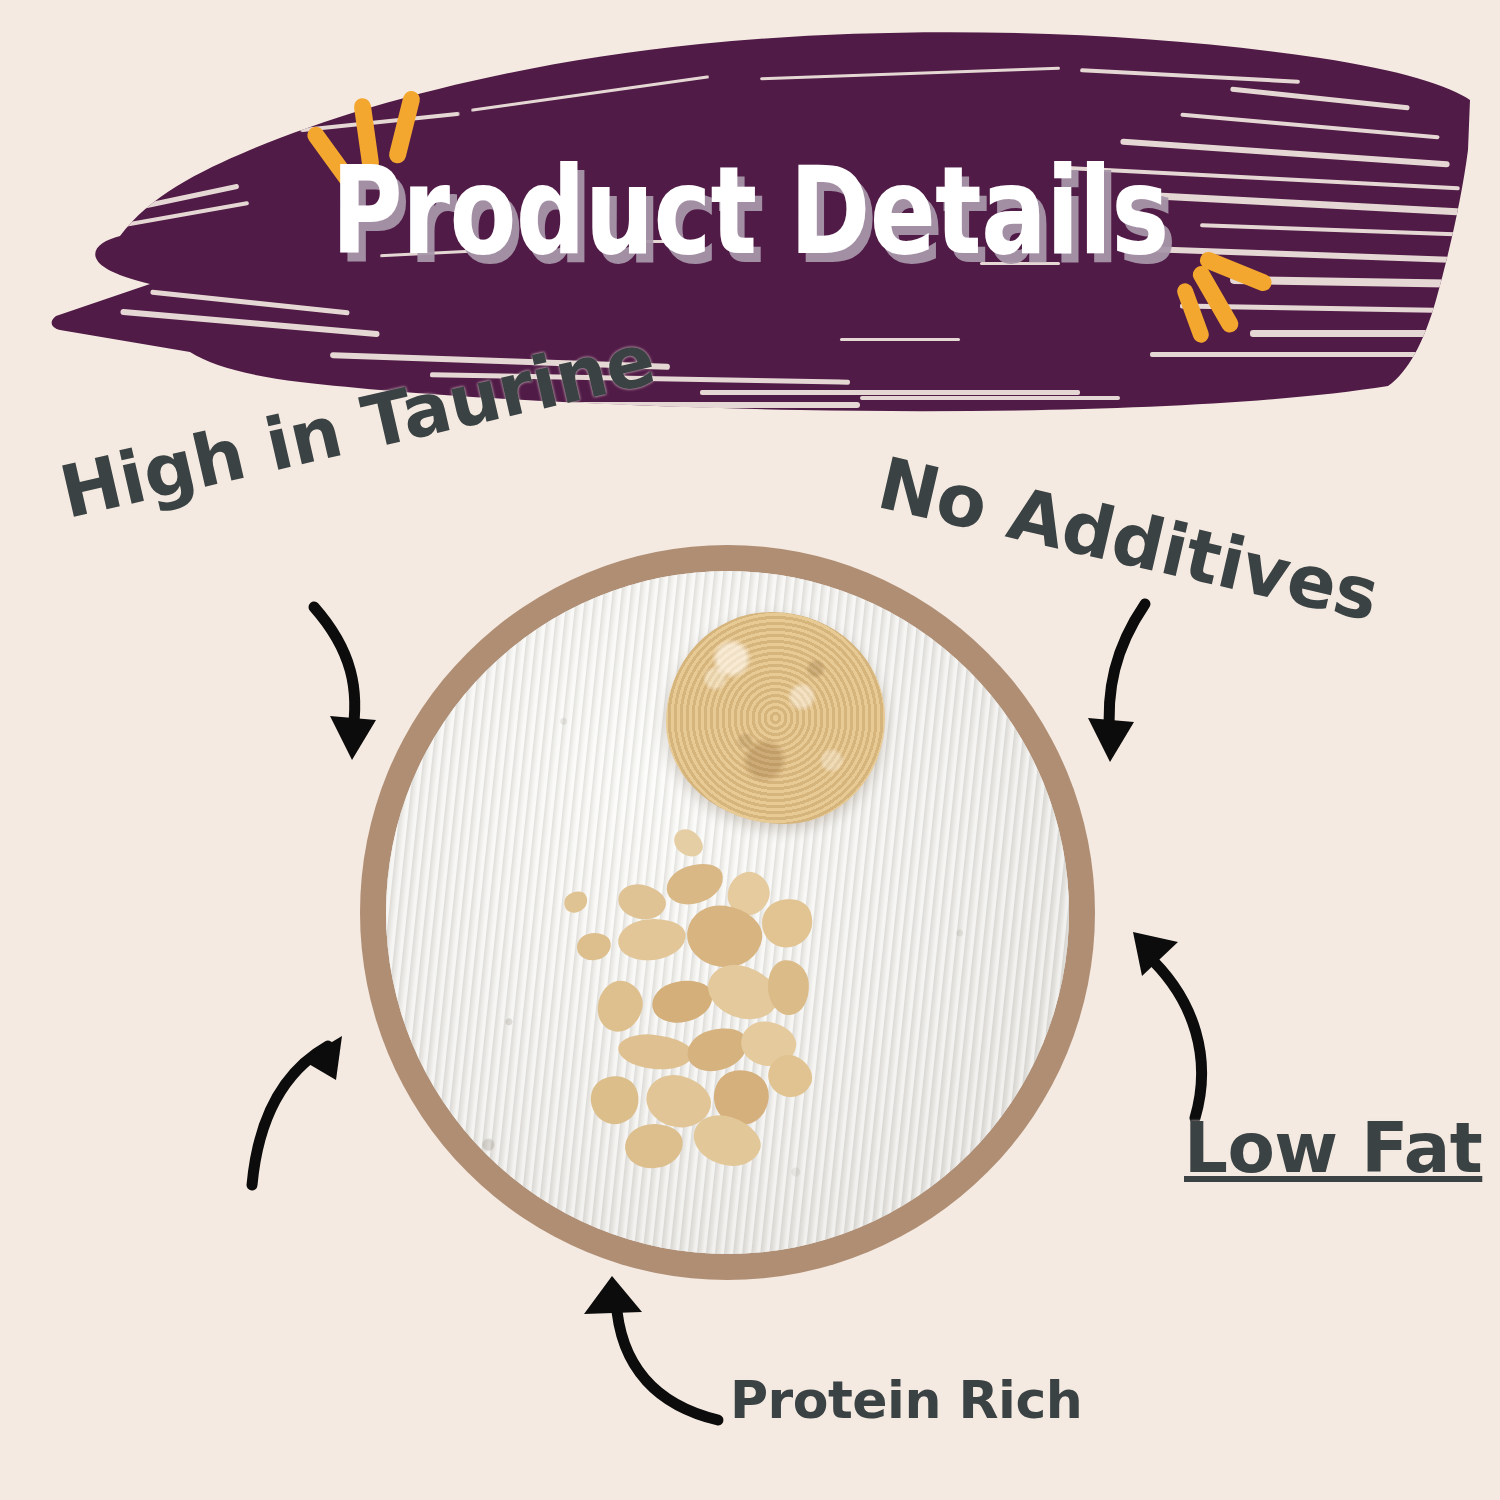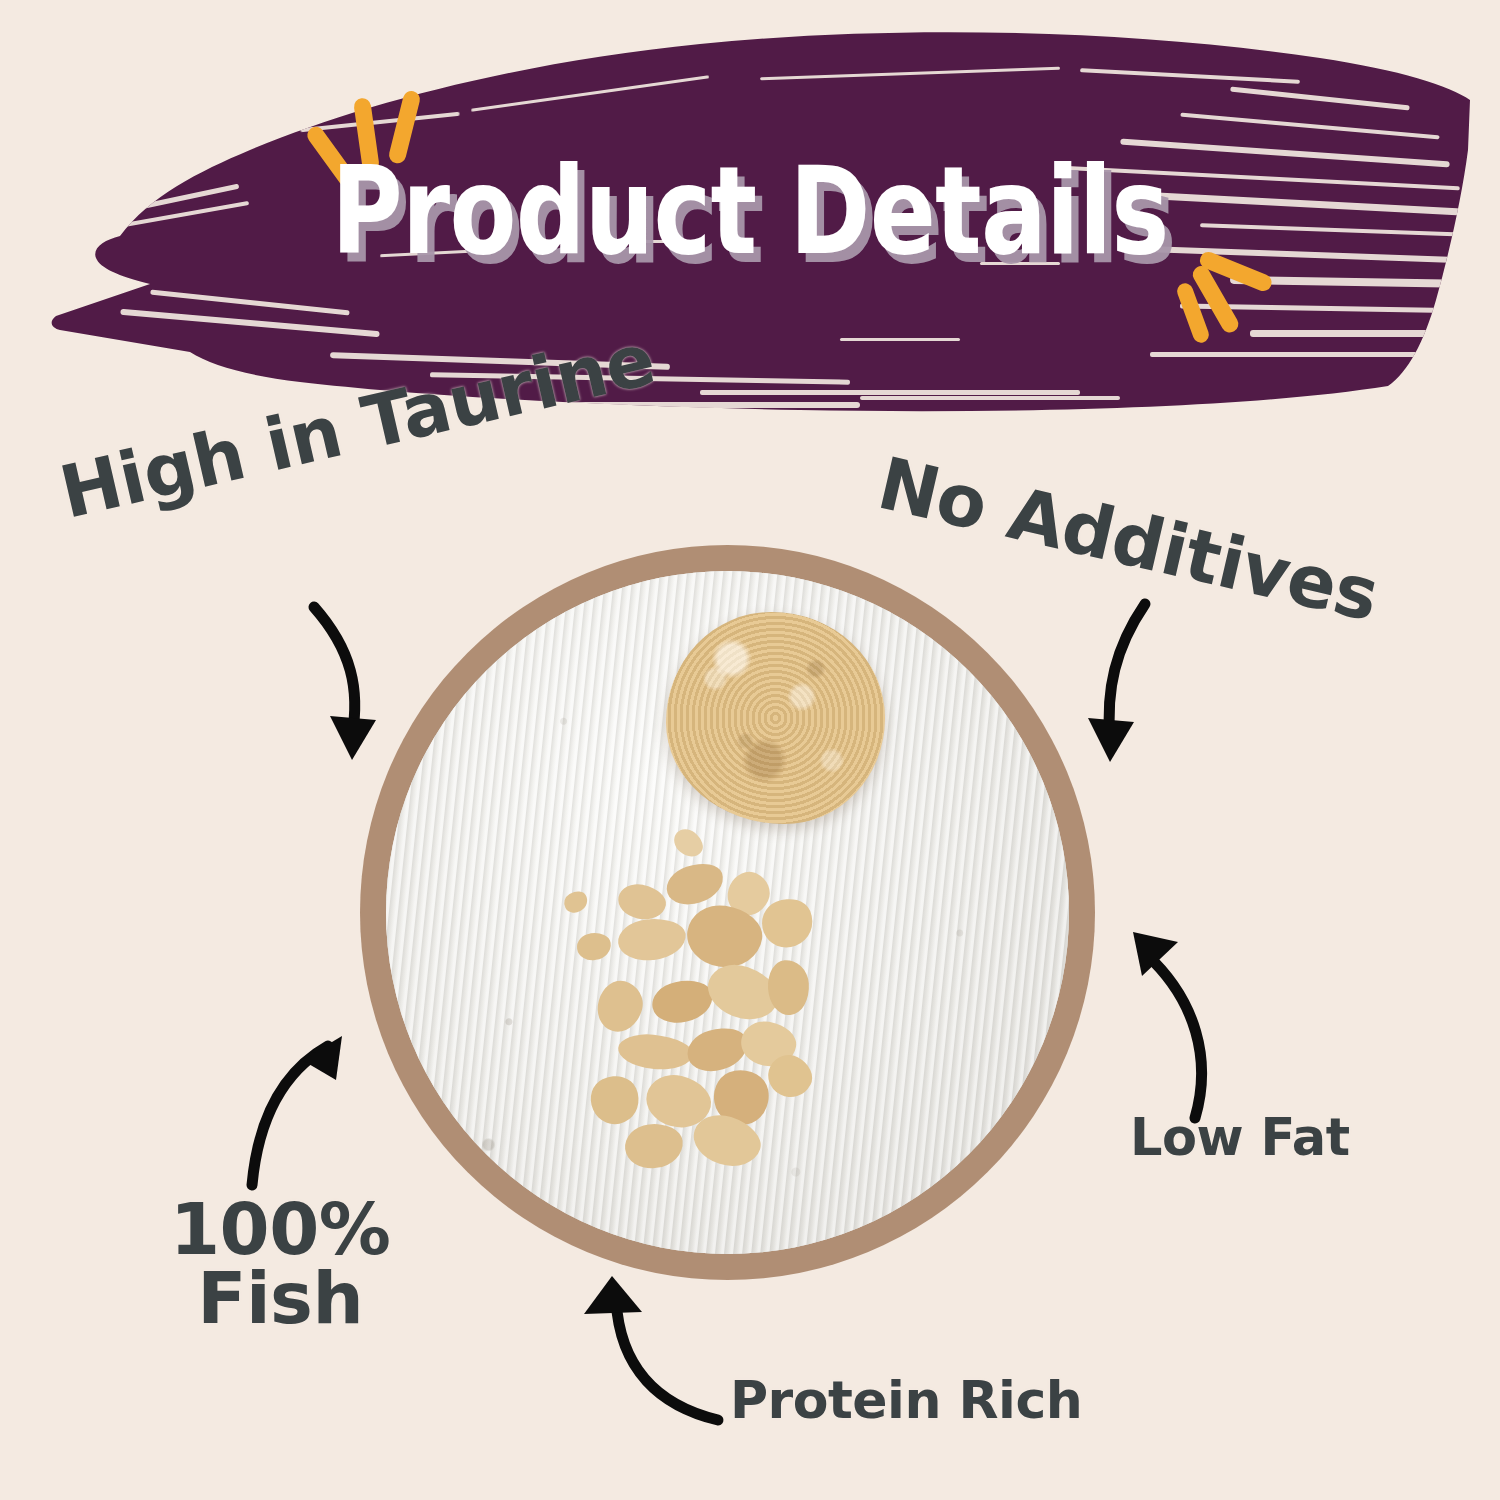--- a/index.html
+++ b/index.html
@@ -103,21 +103,21 @@
     color:#3B4244;
     font-family:"DejaVu Sans","Liberation Sans",sans-serif;
     font-weight:700;
     letter-spacing:-.5px;
     white-space:nowrap;
     user-select:none;
     text-shadow:0 0 3px rgba(244,234,225,.95);
   }
   #label-taurine{left:62px;top:452px;font-size:72px;transform:rotate(-13deg);transform-origin:0 50%;}
   #label-additives{left:880px;top:440px;font-size:72px;transform:rotate(13deg);transform-origin:0 50%;}
-  #label-lowfat{left:1130px;top:1108px;font-size:51px;}
+  #label-lowfat{left:1184px;top:1108px;font-size:69px;text-decoration:underline;}
   #label-protein{left:730px;top:1370px;font-size:52px;}
   #label-fish{left:170px;top:1195px;font-size:72px;line-height:.96;text-align:center;}
   #label-fish .l2{display:block;}
 
   
   .arrows{position:absolute;left:0;top:0;width:1500px;height:1500px;pointer-events:none;}
 </style>
 </head>
 <body>
 
@@ -246,18 +246,14 @@
   </svg>
 
   <div class="label" id="label-taurine">High in Taurine</div>
 
   <div class="label" id="label-additives">No Additives</div>
 
   <div class="label" id="label-lowfat">Low Fat</div>
 
   <div class="label" id="label-protein">Protein Rich</div>
 
-  <div class="label" id="label-fish">
-    <span class="l1">100%</span>
-    <span class="l2">Fish</span>
-  </div>
 
 </div>
 
 </body></html>

